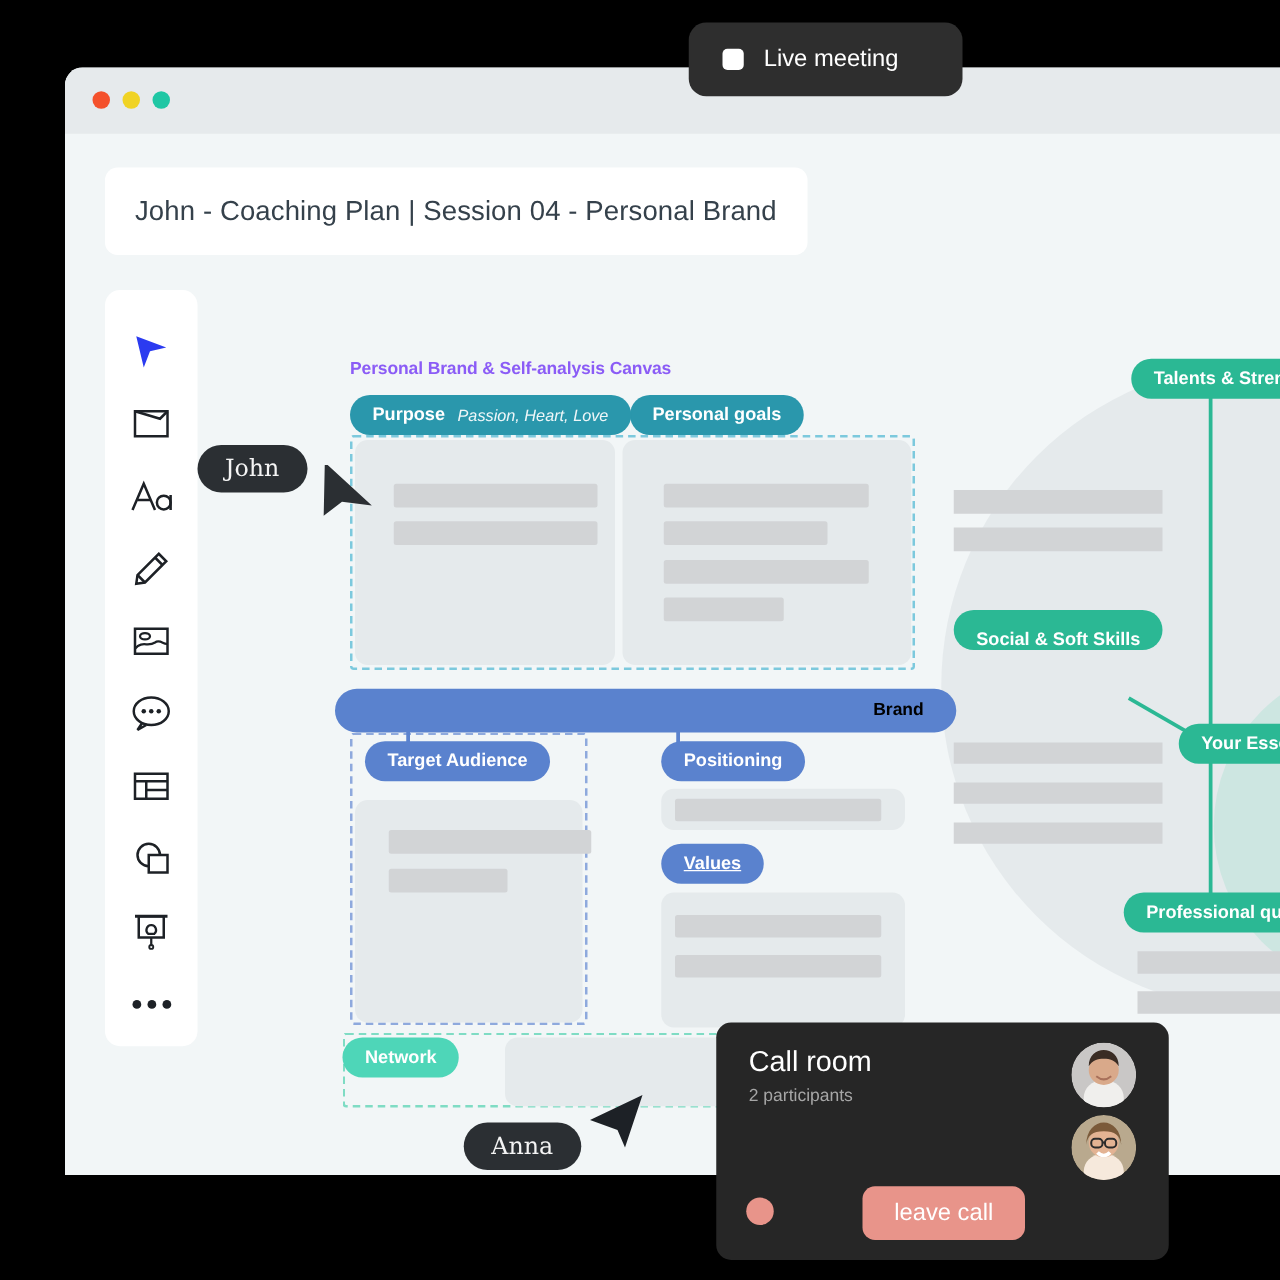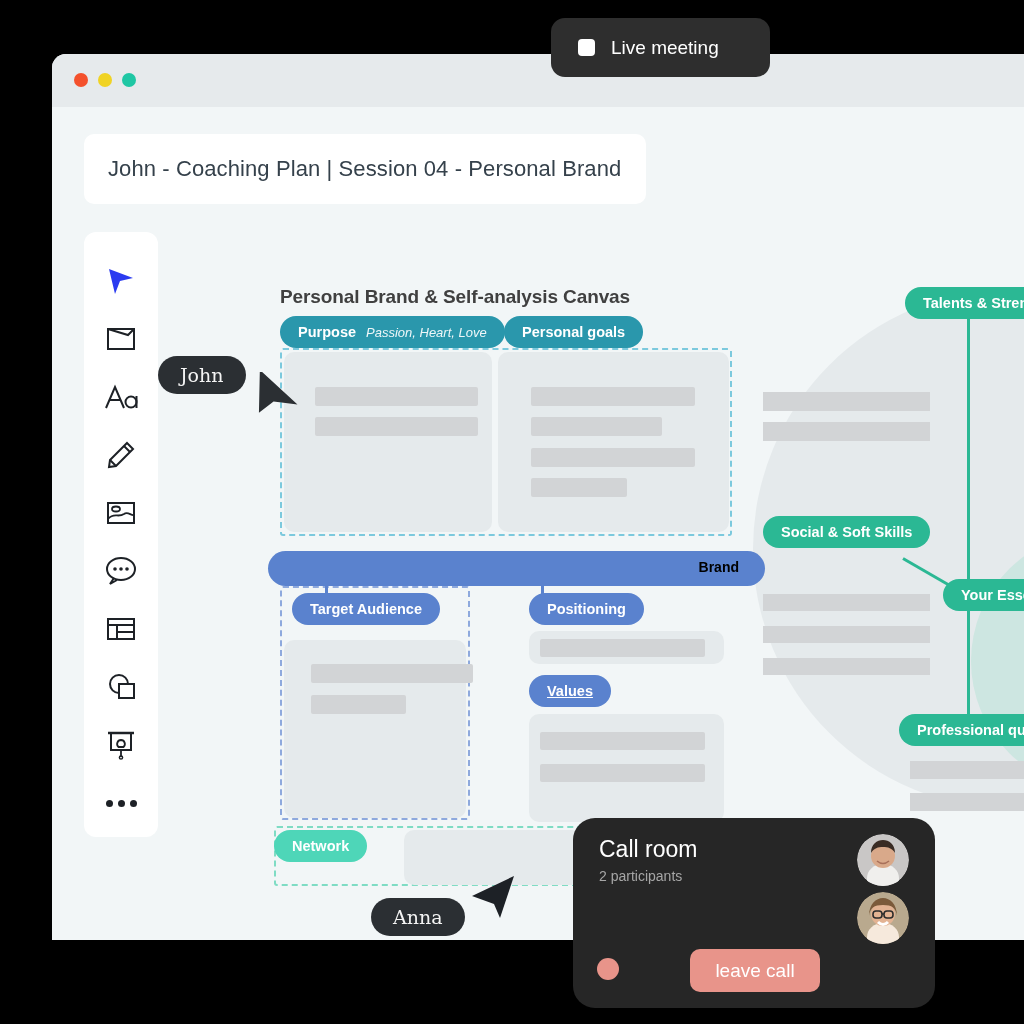--- a/index.html
+++ b/index.html
@@ -63,21 +63,21 @@
   }
   .tool svg { display: block; }
   .tool-dots { display: flex; gap: 5px; align-items: center; }
   .tool-dots i { width: 7px; height: 7px; border-radius: 50%; background: #1d2126; display:block; }
 
   
   .canvas { position: absolute; left: 106px; top: 150px; right: 0; bottom: 0; }
 
   .canvas-heading {
     position: absolute; left: 122px; top: 82px;
-    font-size: 19px; font-weight: bold; color: #404040;
+    font-size: 14px; font-weight: bold; color: #8b5cf6;
     letter-spacing: -0.1px; white-space: nowrap;
   }
 
   
   .big-circle {
     position: absolute;
     left: 595px; top: 85px;
     width: 520px; height: 520px;
     border-radius: 50%;
     background: #e5eaec;
@@ -178,21 +178,21 @@
     z-index: 30;
   }
   .cursor-arrow { position: absolute; z-index: 31; }
 
   
   .call-room {
     position: absolute;
     left: 573px; top: 818px;
     width: 362px; height: 190px;
     background: #262626;
-    border-radius: 22px;
+    border-radius: 12px;
     z-index: 50;
   }
   .call-room .title {
     position: absolute; left: 26px; top: 18px;
     color: #ffffff; font-size: 23px;
   }
   .call-room .subtitle {
     position: absolute; left: 26px; top: 50px;
     color: #a6a6a6; font-size: 14px;
   }
@@ -391,21 +391,21 @@
       </div>
       <div class="card" style="left:246px; top:626px; width:350px; height:55px;"></div>
 
       <div class="pill green" style="left:747px; top:83px;">
         <span>Talents &amp; Strengths</span>
 
       </div>
       <div class="bar flat" style="left:605px; top:188px; width:167px; height:19px;"></div>
       <div class="bar flat" style="left:605px; top:218px; width:167px; height:19px;"></div>
 
-      <div class="pill green" style="left:605px; top:312px;">
+      <div class="pill green" style="left:605px; top:284px;align-items:flex-end;">
         <span>Social &amp; Soft Skills</span>
       </div>
 
       <div class="pill green" style="left:785px; top:375px;">
         <span>Your Essence</span>
 
       </div>
 
       <div class="bar flat" style="left:605px; top:390px; width:167px; height:17px;"></div>
       <div class="bar flat" style="left:605px; top:422px; width:167px; height:17px;"></div>

